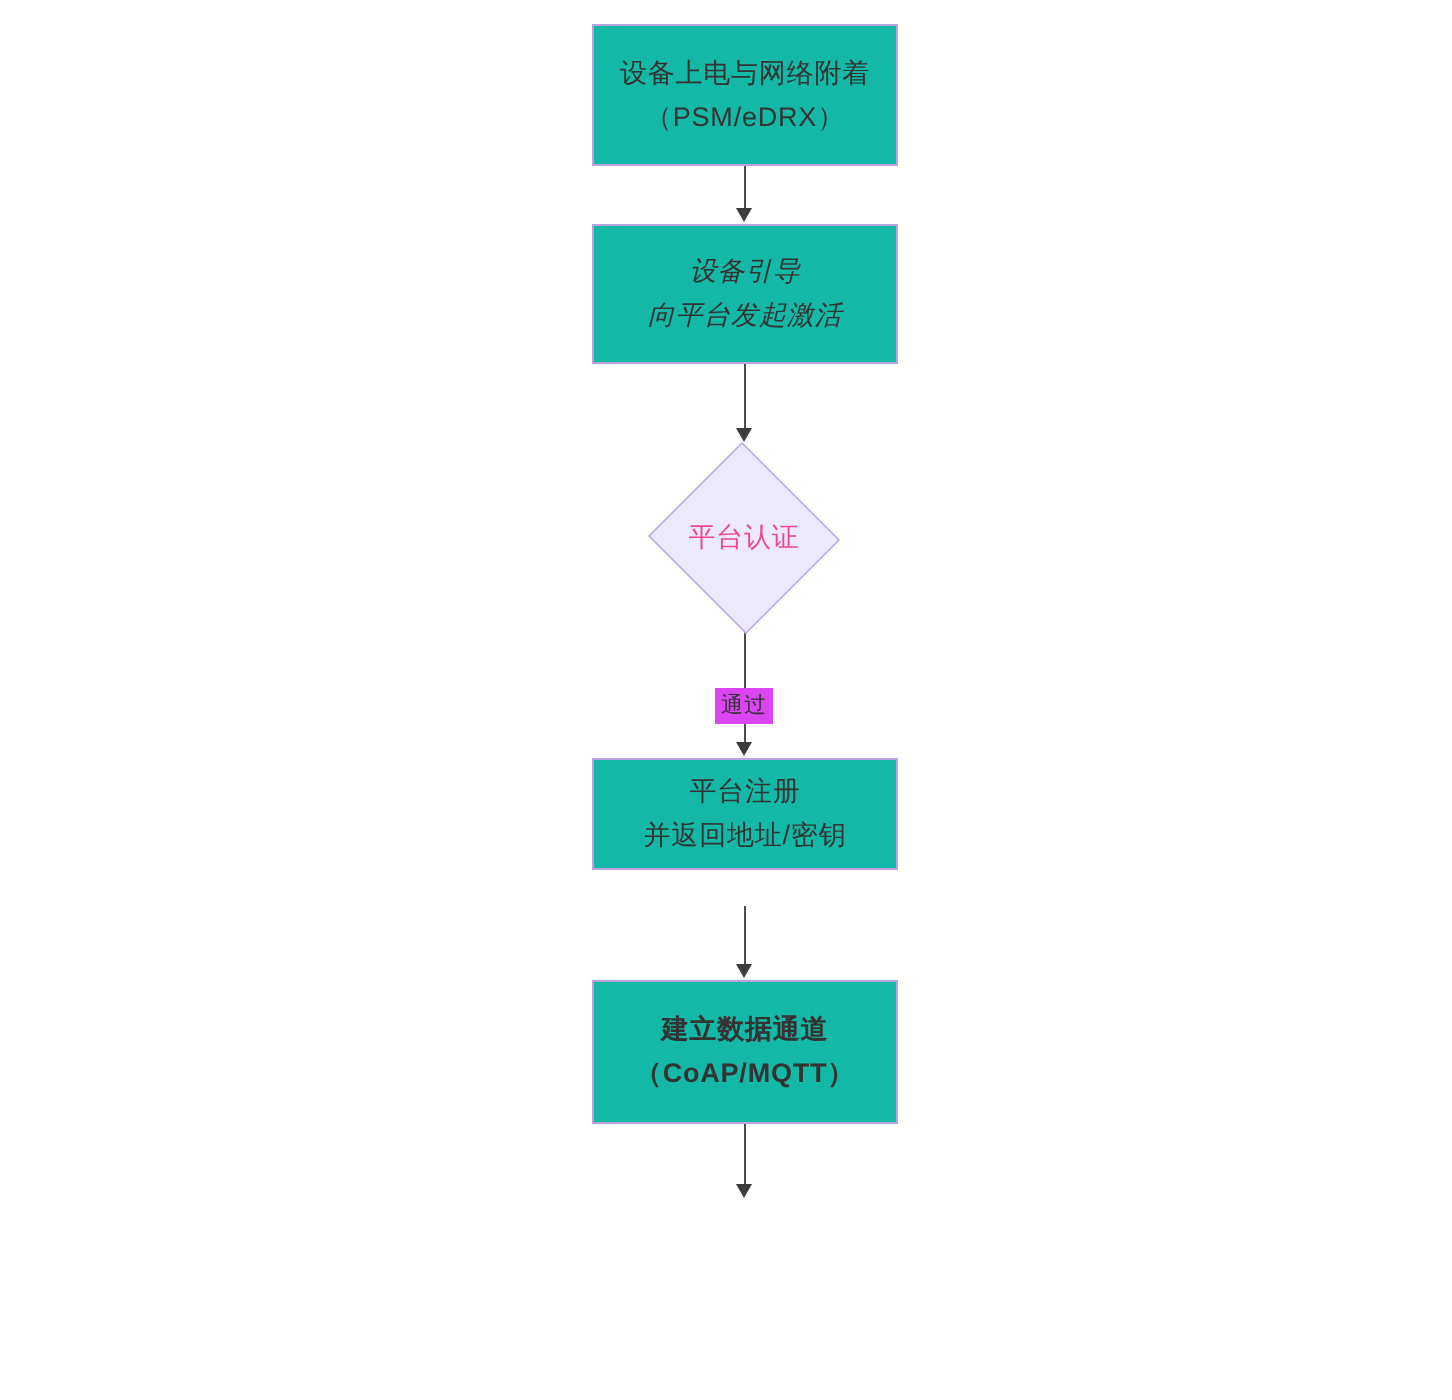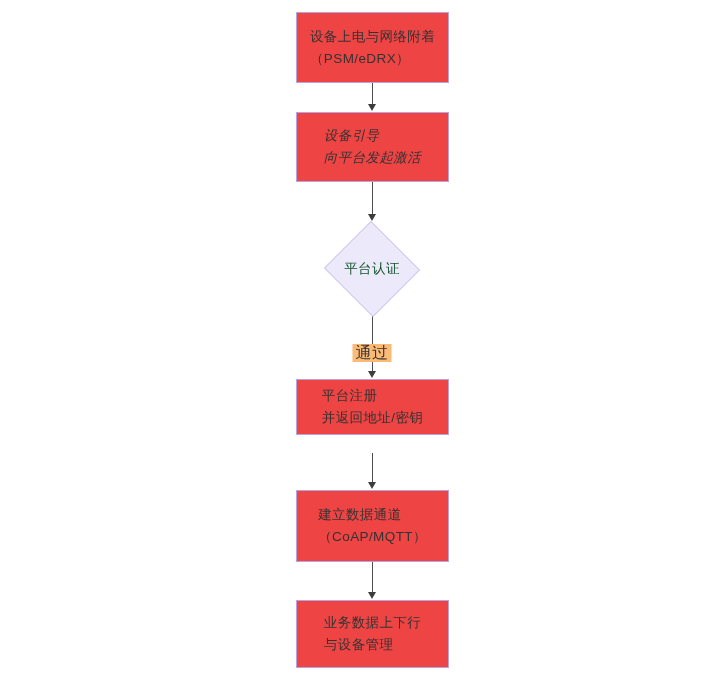--- a/index.html
+++ b/index.html
@@ -16,26 +16,26 @@
     position: relative;
     width: 726px;
     height: 700px;
     background: #ffffff;
     overflow: hidden;
   }
   
   .node {
     position: absolute;
     box-sizing: border-box;
-    background: #ef4444;
+    background: #14b8a6;
     border: 1.4px solid #b8a3e0;
     display: flex;
     align-items: center;
     justify-content: center;
-    text-align: left;
+    text-align: center;
   }
   .node-label {
     color: #333333;
     font-size: 13.5px;
     line-height: 22px;
     letter-spacing: 0.4px;
     white-space: pre-line;
     padding: 0 6px;
   }
   
@@ -51,21 +51,21 @@
     width: 100%;
     height: 100%;
     background: #ece9fb;
     border: 1.4px solid #b8a3e0;
     box-sizing: border-box;
     transform: rotate(45deg) scale(0.707);
   }
   .decision .decision-label {
     position: relative;
     z-index: 2;
-    color: #14532d;
+    color: #ec4899;
     font-size: 13.5px;
     line-height: 22px;
     letter-spacing: 0.4px;
     text-align: center;
     white-space: pre-line;
   }
   
   .edge {
     position: absolute;
     width: 1.3px;
@@ -74,23 +74,23 @@
   .arrowhead {
     position: absolute;
     width: 0;
     height: 0;
     border-left: 4.5px solid transparent;
     border-right: 4.5px solid transparent;
     border-top: 7px solid #3d3d3d;
   }
   .edge-label {
     position: absolute;
-    background: #fdba74;
+    background: #d946ef;
     color: #333333;
-    font-size: 16px;
+    font-size: 11px;
     line-height: 16px;
     letter-spacing: 0.5px;
     padding: 1px 3px;
     white-space: nowrap;
     transform: translate(-50%, -50%);
   }
 </style>
 </head>
 <body>
 
@@ -125,23 +125,19 @@
   <div class="decision" style="left:323px; top:222px; width:98px; height:94px;">
     <div class="diamond-shape"></div>
     <div class="decision-label">平台认证</div>
   </div>
 
   <div class="node" style="left:296px; top:379px; width:153px; height:56px;">
     <div class="node-label">平台注册
 并返回地址/密钥</div>
   </div>
 
-  <div class="node" style="left:296px; top:490px; width:153px; height:72px;">
+  <div class="node" style="left:296px; top:490px; width:153px; height:72px;font-weight:bold;">
     <div class="node-label">建立数据通道
 （CoAP/MQTT）</div>
   </div>
 
-  <div class="node" style="left:296px; top:600px; width:153px; height:68px;">
-    <div class="node-label">业务数据上下行
-与设备管理</div>
-  </div>
 
 </div>
 
 </body></html>

